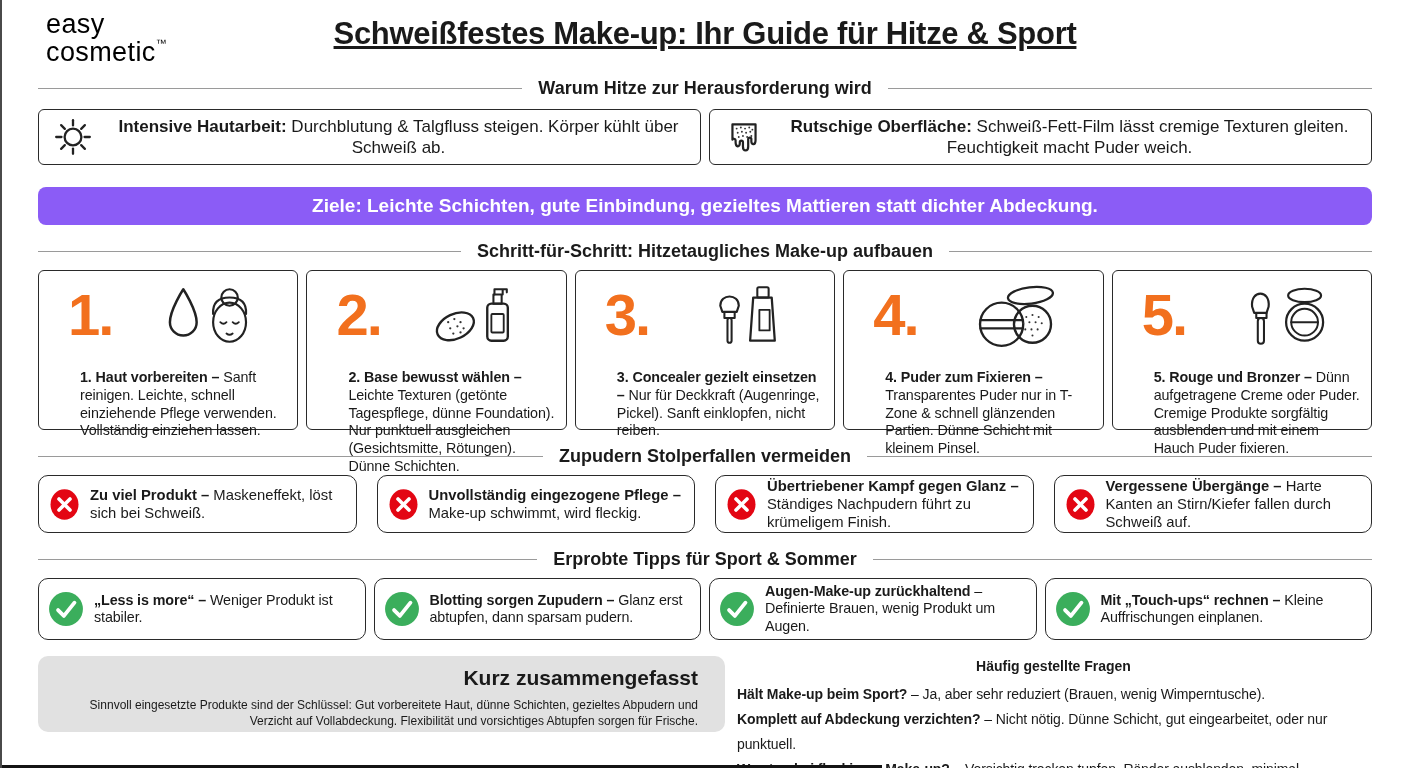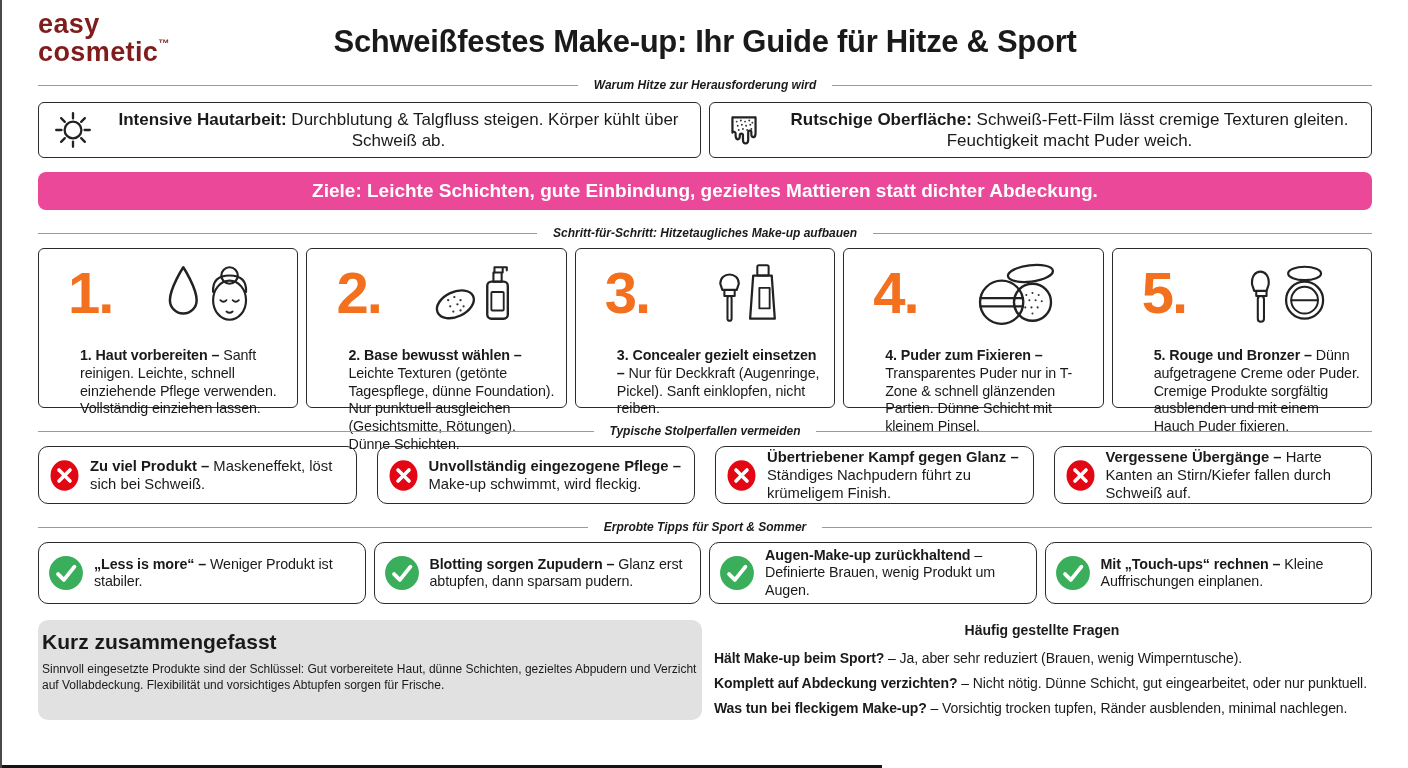--- a/index.html
+++ b/index.html
@@ -3,40 +3,40 @@
 <meta charset="utf-8">
 <style>
   html,body{margin:0;padding:0;}
   body{width:1408px;height:768px;overflow:hidden;background:#ffffff;
        font-family:"Liberation Sans",sans-serif;color:#1a1a1a;}
   .page{position:relative;width:1408px;height:768px;box-sizing:border-box;
         padding:0 36px;border-left:2px solid #4a4a4a;background:#fff;}
 
   
   .header{position:relative;height:64px;}
-  .logo{position:absolute;left:0;top:12px;font-size:27px;line-height:0.95;
-        letter-spacing:0.4px;color:#7f1d1d;font-weight:700;}
+  .logo{position:absolute;left:8px;top:12px;font-size:27px;line-height:0.95;
+        letter-spacing:0.4px;color:#000000;font-weight:400;}
   .logo sup{font-size:11px;vertical-align:14px;letter-spacing:0;}
-  .page-title{text-align:center;font-size:31px;font-weight:700;padding-top:24px;
-        letter-spacing:-0.3px;}
+  .page-title{text-align:center;font-size:31px;font-weight:700;padding-top:16px;
+        letter-spacing:-0.3px;text-decoration:underline;}
 
   
   .divider{display:flex;align-items:center;gap:16px;margin:14px 0 10px;}
   .divider .line{flex:1;height:1px;background:#9a9a9a;}
-  .divider .label{font-size:12px;font-weight:700;white-space:nowrap;font-style:italic;}
+  .divider .label{font-size:18px;font-weight:700;white-space:nowrap;}
 
   
   .row2{display:flex;gap:8px;}
   .challenge{flex:1;display:flex;align-items:center;gap:14px;height:56px;
        border:1.6px solid #2a2a2a;border-radius:6px;padding:4px 12px;box-sizing:border-box;text-align:center;}
   .challenge .cicon{flex:none;width:44px;display:flex;justify-content:center;}
   .challenge .ctext{font-size:17px;line-height:1.25;}
 
   
-  .banner{margin-top:14px;background:#ec4899;color:#fff;font-weight:700;font-size:19px;
+  .banner{margin-top:22px;background:#8b5cf6;color:#fff;font-weight:700;font-size:19px;
        text-align:center;border-radius:8px;padding:8px 10px;}
 
   
   .row5{display:flex;gap:8px;}
   .divider.tight{margin:16px 0 8px;}
   .step-card{flex:1;border:1.6px solid #2a2a2a;border-radius:6px;height:160px;
        box-sizing:border-box;padding:4px 10px;}
   .step-top{display:flex;align-items:center;justify-content:space-around;height:80px;}
   .step-num{font-size:58px;font-weight:700;color:#F2701E;line-height:1;letter-spacing:-2px;}
   .step-text{font-size:14.3px;line-height:1.24;letter-spacing:-0.1px;margin-left:31px;}
@@ -48,22 +48,22 @@
   .pit .ptext{font-size:14.8px;line-height:1.22;}
   .badge{flex:none;display:flex;}
 
   
   .tip{flex:1;display:flex;align-items:center;gap:10px;height:62px;
        border:1.6px solid #2a2a2a;border-radius:10px;padding:4px 9px;box-sizing:border-box;}
   .tip .ttext{font-size:14.3px;line-height:1.22;letter-spacing:-0.1px;}
 
   
   .bottom{display:flex;gap:10px;margin-top:16px;}
-  .summary{flex:1;background:#E1E1E1;border-radius:10px;text-align:left;
-       padding:10px 4px;box-sizing:border-box;height:100px;}
+  .summary{flex:1;background:#E1E1E1;border-radius:10px;text-align:right;
+       padding:10px 27px;box-sizing:border-box;height:76px;}
   .summary .shead{font-size:21px;font-weight:700;margin-bottom:8px;}
   .summary .sbody{font-size:12px;line-height:1.3;}
   .faq{flex:1;padding:0 2px;}
   .faq .fhead{text-align:center;font-size:14px;font-weight:700;margin:2px 0 8px;}
   .faq .fline{font-size:14px;line-height:1.78;letter-spacing:-0.1px;}
 
   .bottom-bar{position:absolute;left:0;bottom:0;width:880px;height:3px;background:#141414;}
 
   b{font-weight:700;}
   svg{display:block;}
@@ -246,21 +246,21 @@
             <path class="stroke" stroke-width="1.9" d="M63 42 h26"></path>
           </svg>
         </span>
       </div>
       <p class="step-text"><b>5. Rouge und Bronzer –</b><span> Dünn aufgetragene Creme oder Puder. Cremige Produkte sorgfältig ausblenden und mit einem Hauch Puder fixieren.</span></p>
     </div>
   </div>
 
   <div class="divider tight">
     <div class="line"></div>
-    <div class="label">Typische Stolperfallen vermeiden</div>
+    <div class="label">Zupudern Stolperfallen vermeiden</div>
     <div class="line"></div>
   </div>
 
   <div class="row4">
     <div class="pit">
       <span class="badge">
         <svg width="31" height="33" viewBox="0 0 31 33">
             <ellipse cx="15.5" cy="16.5" rx="14" ry="15.2" fill="#E30613"></ellipse>
             <g stroke="#fff" stroke-width="3.6" stroke-linecap="round">
               <path d="M10 11 l11 11"></path>

